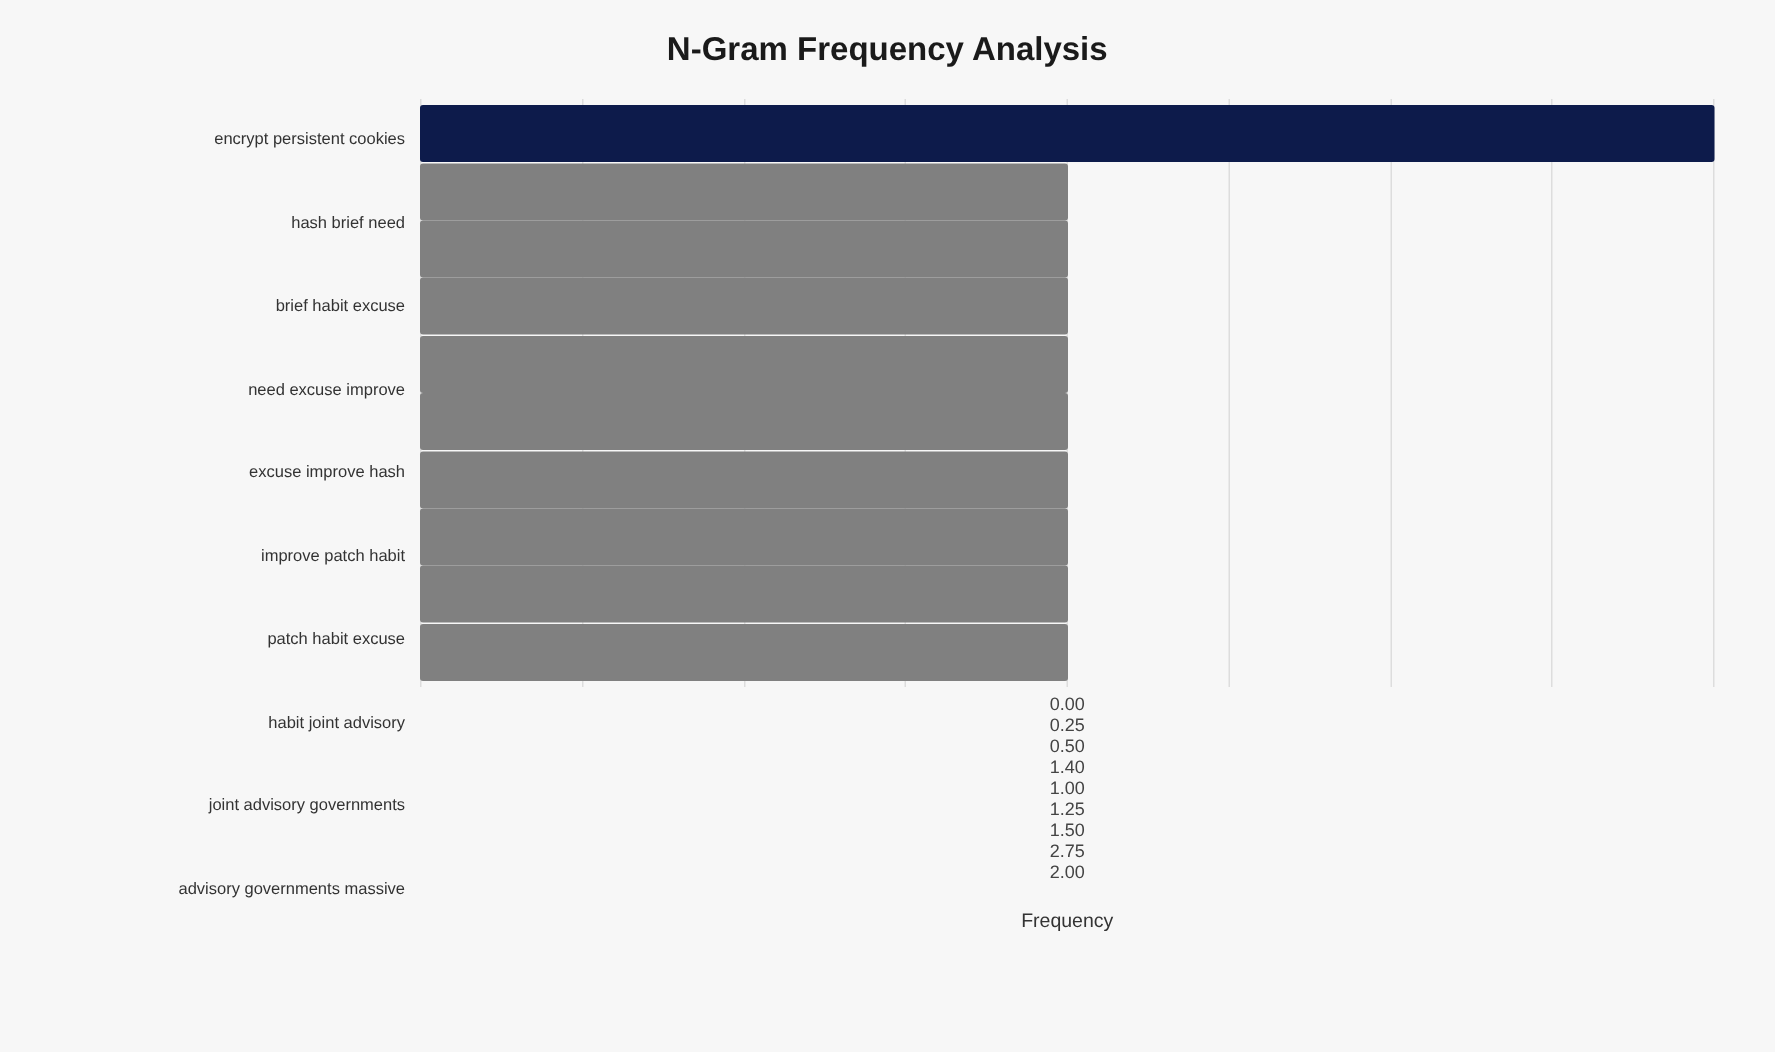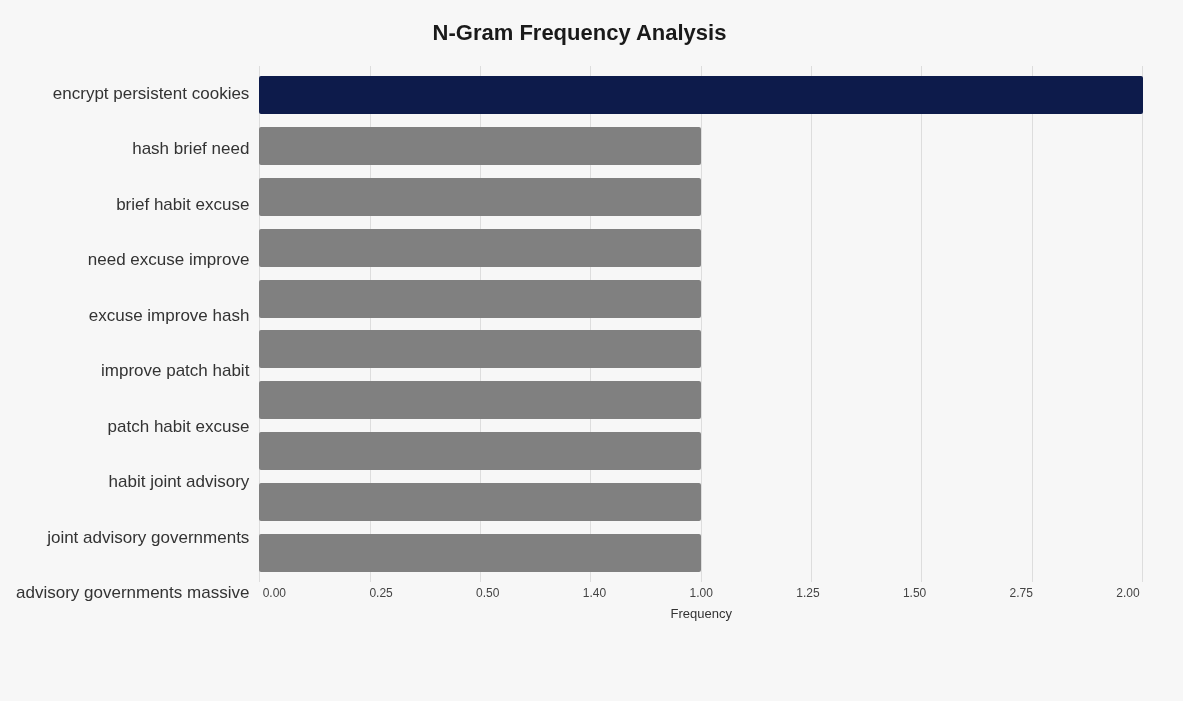--- a/index.html
+++ b/index.html
@@ -13,21 +13,21 @@
       justify-content: center;
     }
     .chart-container {
       background: #f7f7f7;
       width: 1183px;
       height: 701px;
       position: relative;
       display: flex;
       flex-direction: column;
       align-items: center;
-      padding: 20px 40px 80px 16px;
+      padding: 20px 40px 80px 40px;
       justify-content: space-between;
     }
     .chart-title {
       font-size: 22px;
       font-weight: bold;
       color: #1a1a1a;
       margin-bottom: 20px;
       text-align: center;
     }
     .chart-area {
@@ -38,21 +38,21 @@
     }
     .y-labels {
       display: flex;
       flex-direction: column;
       justify-content: space-around;
       align-items: flex-end;
       padding-right: 10px;
       min-width: 240px;
     }
     .y-label {
-      font-size: 17px;
+      font-size: 11px;
       color: #333;
       text-align: right;
       line-height: 1.2;
     }
     .bars-and-grid {
       flex: 1;
       display: flex;
       flex-direction: column;
       position: relative;
     }
@@ -104,35 +104,35 @@
     .bar-secondary {
       background: #808080;
     }
     .x-axis {
       display: flex;
       flex-direction: column;
       margin-top: 4px;
     }
     .x-ticks {
       display: flex;
-      flex-direction: row;
+      flex-direction: column;
       justify-content: space-between;
       padding: 0;
     }
     .x-tick {
       font-size: 12px;
       color: #444;
       text-align: center;
       min-width: 30px;
     }
     .x-axis-label {
       text-align: center;
       font-size: 13px;
       color: #333;
-      margin-top: 6px;
+      margin-top: 18px;
     }
   </style>
 </head>
 <body>
 
 <div class="chart-container">
   <div class="chart-title">N-Gram Frequency Analysis</div>
   <div class="chart-area">
     <div class="y-labels" id="y-labels">
         <div class="y-label">encrypt persistent cookies</div>

